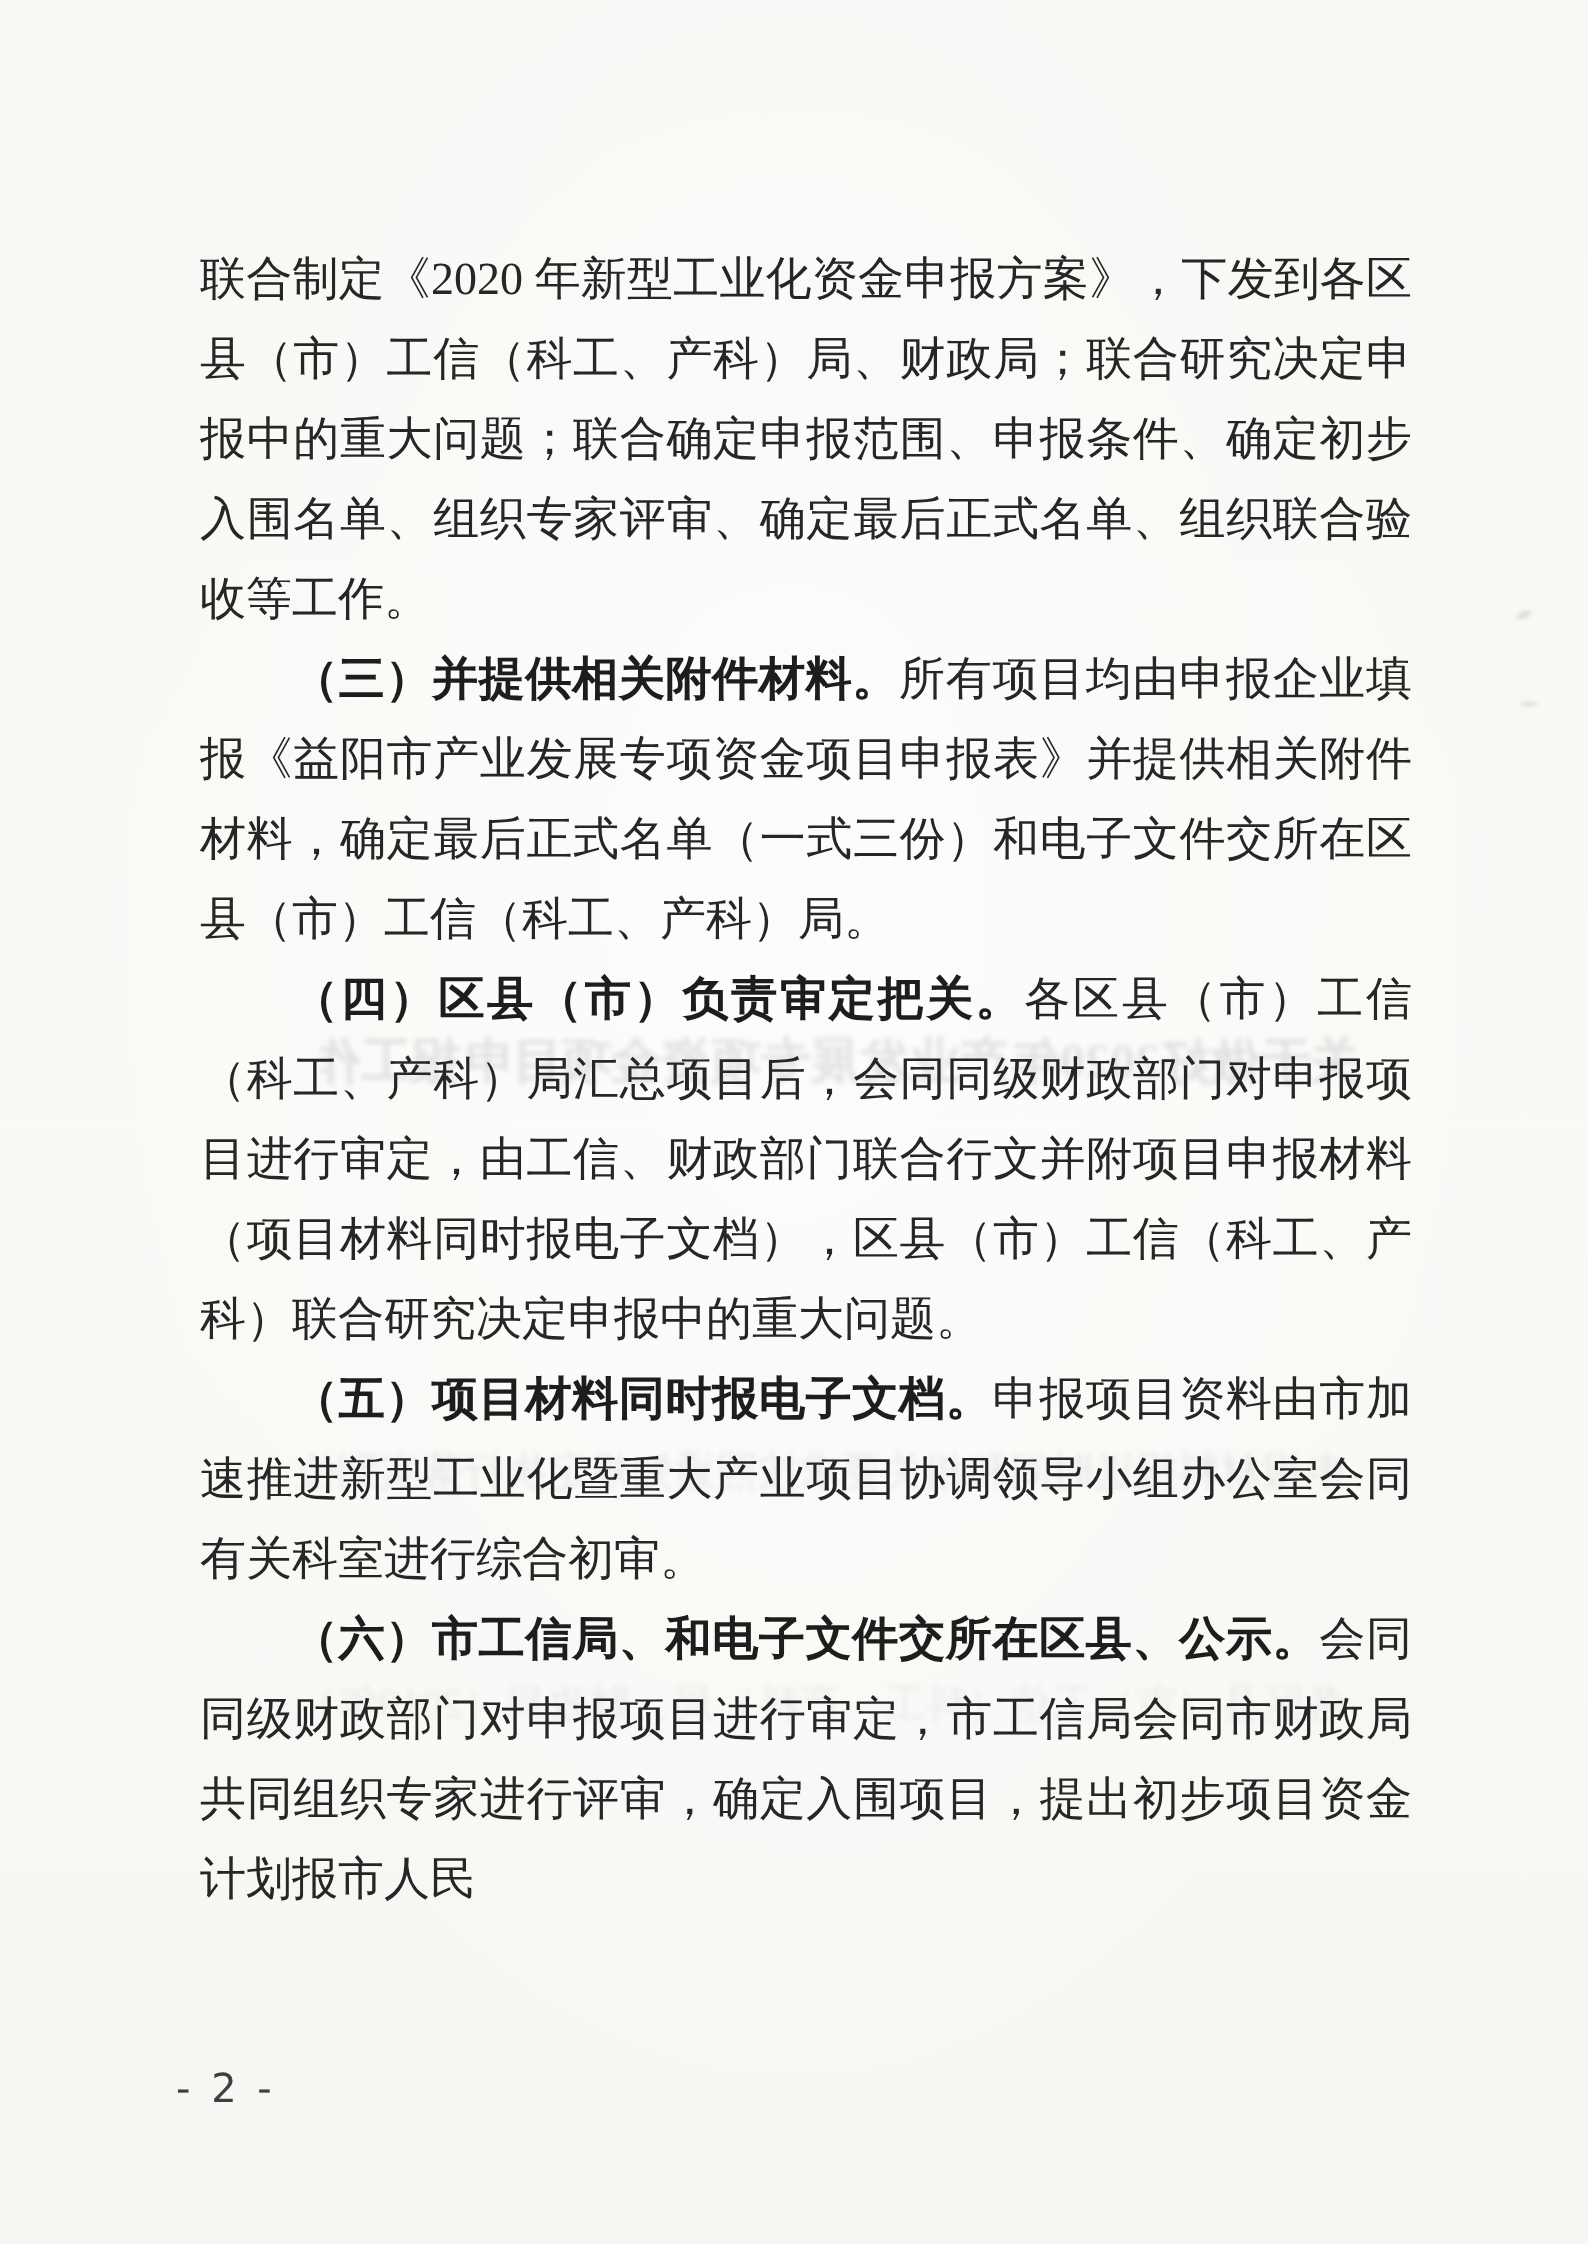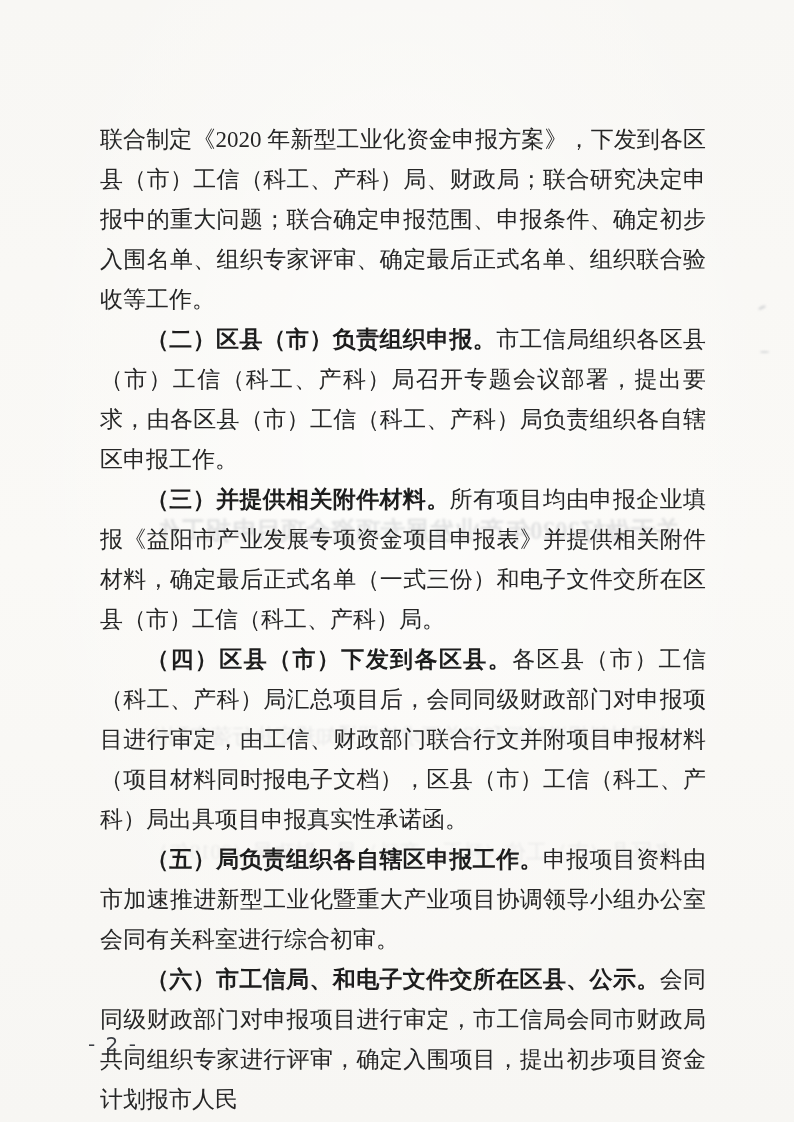--- a/index.html
+++ b/index.html
@@ -73,27 +73,26 @@
   <div class="ghost ghost-line-1">申报材料报送时间和相关要求按照通知规定执行落实到位</div>
   <div class="ghost ghost-line-2">各区县（市）工信（科工、产科）局、财政局（2019年）</div>
 
   <div class="smudge s1"></div>
   <div class="smudge s2"></div>
 
   <div class="content">
 
     <p class="para no-indent"><span>联合制定《2020 年新型工业化资金申报方案》，下发到各区县（市）工信（科工、产科）局、财政局；联合研究决定申报中的重大问题；联合确定申报范围、申报条件、确定初步入围名单、组织专家评审、确定最后正式名单、组织联合验收等工作。</span></p>
 
-    <p class="para"><b class="head">（二）区县（市）负责组织申报。</b><span>市工信局组织各区县（市）工信（科工、产科）局召开专题会议部署，提出要求，由各区县（市）工信（科工、产科）局负责组织各自辖区申报工作。</span></p>
 
     <p class="para"><b class="head">（三）并提供相关附件材料。</b><span>所有项目均由申报企业填报《益阳市产业发展专项资金项目申报表》并提供相关附件材料，确定最后正式名单（一式三份）和电子文件交所在区县（市）工信（科工、产科）局。</span></p>
 
-    <p class="para"><b class="head">（四）区县（市）下发到各区县。</b><span>各区县（市）工信（科工、产科）局汇总项目后，会同同级财政部门对申报项目进行审定，由工信、财政部门联合行文并附项目申报材料（项目材料同时报电子文档），区县（市）工信（科工、产科）局出具项目申报真实性承诺函。</span></p>
+    <p class="para"><b class="head">（四）区县（市）负责审定把关。</b><span>各区县（市）工信（科工、产科）局汇总项目后，会同同级财政部门对申报项目进行审定，由工信、财政部门联合行文并附项目申报材料（项目材料同时报电子文档），区县（市）工信（科工、产科）联合研究决定申报中的重大问题。</span></p>
 
-    <p class="para"><b class="head">（五）局负责组织各自辖区申报工作。</b><span>申报项目资料由市加速推进新型工业化暨重大产业项目协调领导小组办公室会同有关科室进行综合初审。</span></p>
+    <p class="para"><b class="head">（五）项目材料同时报电子文档。</b><span>申报项目资料由市加速推进新型工业化暨重大产业项目协调领导小组办公室会同有关科室进行综合初审。</span></p>
 
     <p class="para"><b class="head">（六）市工信局、和电子文件交所在区县、公示。</b><span>会同同级财政部门对申报项目进行审定，市工信局会同市财政局共同组织专家进行评审，确定入围项目，提出初步项目资金计划报市人民</span></p>
 
   </div>
 
   <div class="page-number">- 2 -</div>
 
 </div>
 
 </body></html>

